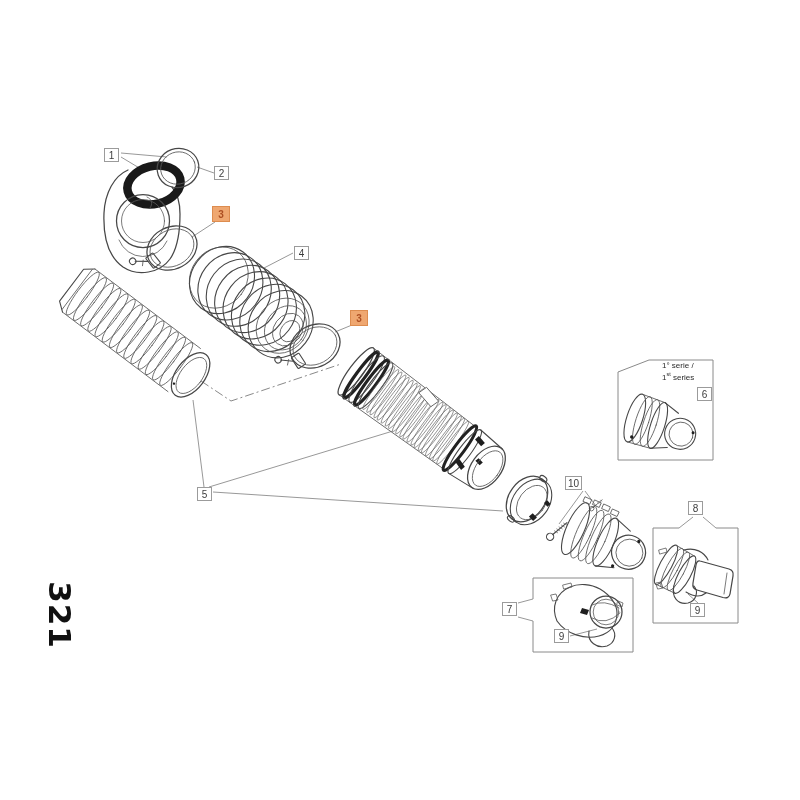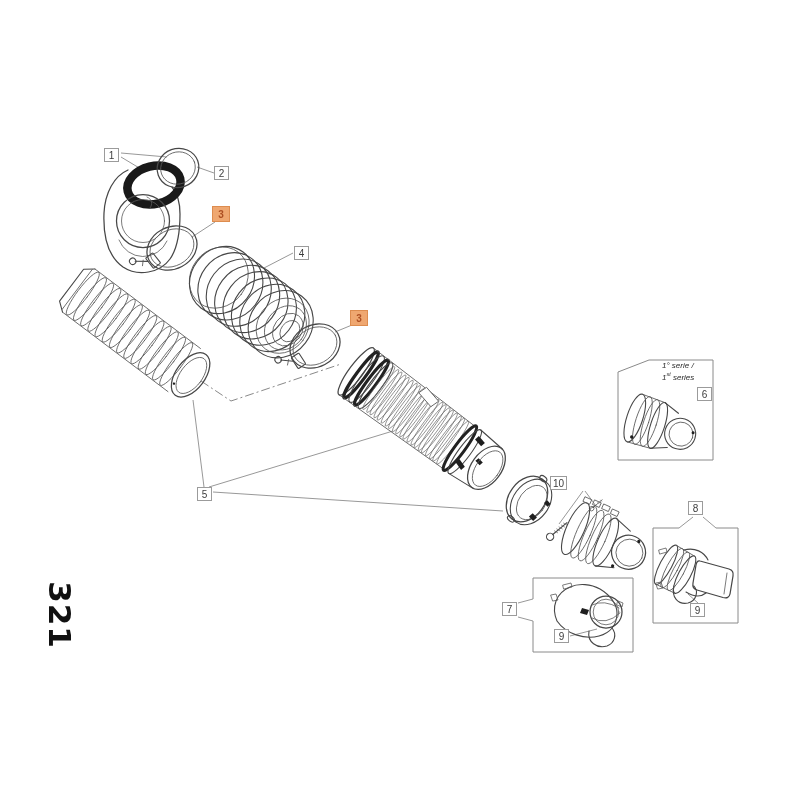--- a/index.html
+++ b/index.html
@@ -14,21 +14,21 @@
   .dash{fill:none;stroke:#7a7a7a;stroke-width:0.9;stroke-dasharray:9 3 2 3;}
   .dark{fill:#1e1e1e;stroke:none;}
   .band{fill:none;stroke:#222;}
   .boxln{fill:none;stroke:#8a8a8a;stroke-width:1;}
   .boxfill{fill:#ffffff;stroke:#8a8a8a;stroke-width:1;}
   .callout{position:absolute;min-width:15px;height:14px;padding:0 2px;background:#fff;
            border:1px solid #9b9b9b;color:#3c3c3c;font-size:10px;line-height:13px;
            display:flex;align-items:center;justify-content:center;box-sizing:border-box;z-index:3;}
   .callout.orange{background:#efa770;border-color:#dd8c4f;color:#ad4f22;height:16px;min-width:18px;font-weight:bold;}
   #series-note{position:absolute;left:662px;top:361px;width:46px;font-size:8px;line-height:9px;
-               color:#2a2a2a;z-index:3;text-align:left;font-style:italic;}
+               color:#2a2a2a;z-index:3;text-align:left;}
   #series-note sup{font-size:5.5px;}
   #page-num{position:absolute;left:28px;top:578px;width:64px;height:74px;display:flex;
             align-items:center;justify-content:center;z-index:3;}
   #page-num span{display:block;transform:rotate(90deg);font-family:"DejaVu Sans",sans-serif;
                  font-weight:bold;font-size:31px;letter-spacing:1px;color:#111;}
 </style>
 </head>
 <body>
 
 <div id="stage">
@@ -284,21 +284,21 @@
 <div class="callout" style="left:214px;top:166px;">2</div>
 <div class="callout orange" style="left:212px;top:206px;">3</div>
 <div class="callout" style="left:294px;top:246px;">4</div>
 <div class="callout orange" style="left:350px;top:310px;">3</div>
 <div class="callout" style="left:197px;top:487px;">5</div>
 <div class="callout" style="left:697px;top:387px;">6</div>
 <div class="callout" style="left:502px;top:602px;">7</div>
 <div class="callout" style="left:688px;top:501px;">8</div>
 <div class="callout" style="left:554px;top:629px;">9</div>
 <div class="callout" style="left:690px;top:603px;">9</div>
-<div class="callout" style="left:550px;top:476px;">10</div>
+<div class="callout" style="left:565px;top:476px;">10</div>
 
 <div id="series-note">
   <span>1° serie /</span><br>
   <span><span>1</span><sup>st</sup><span> series</span></span>
 </div>
 
 <div id="page-num">
   <span>321</span>
 </div>
 

